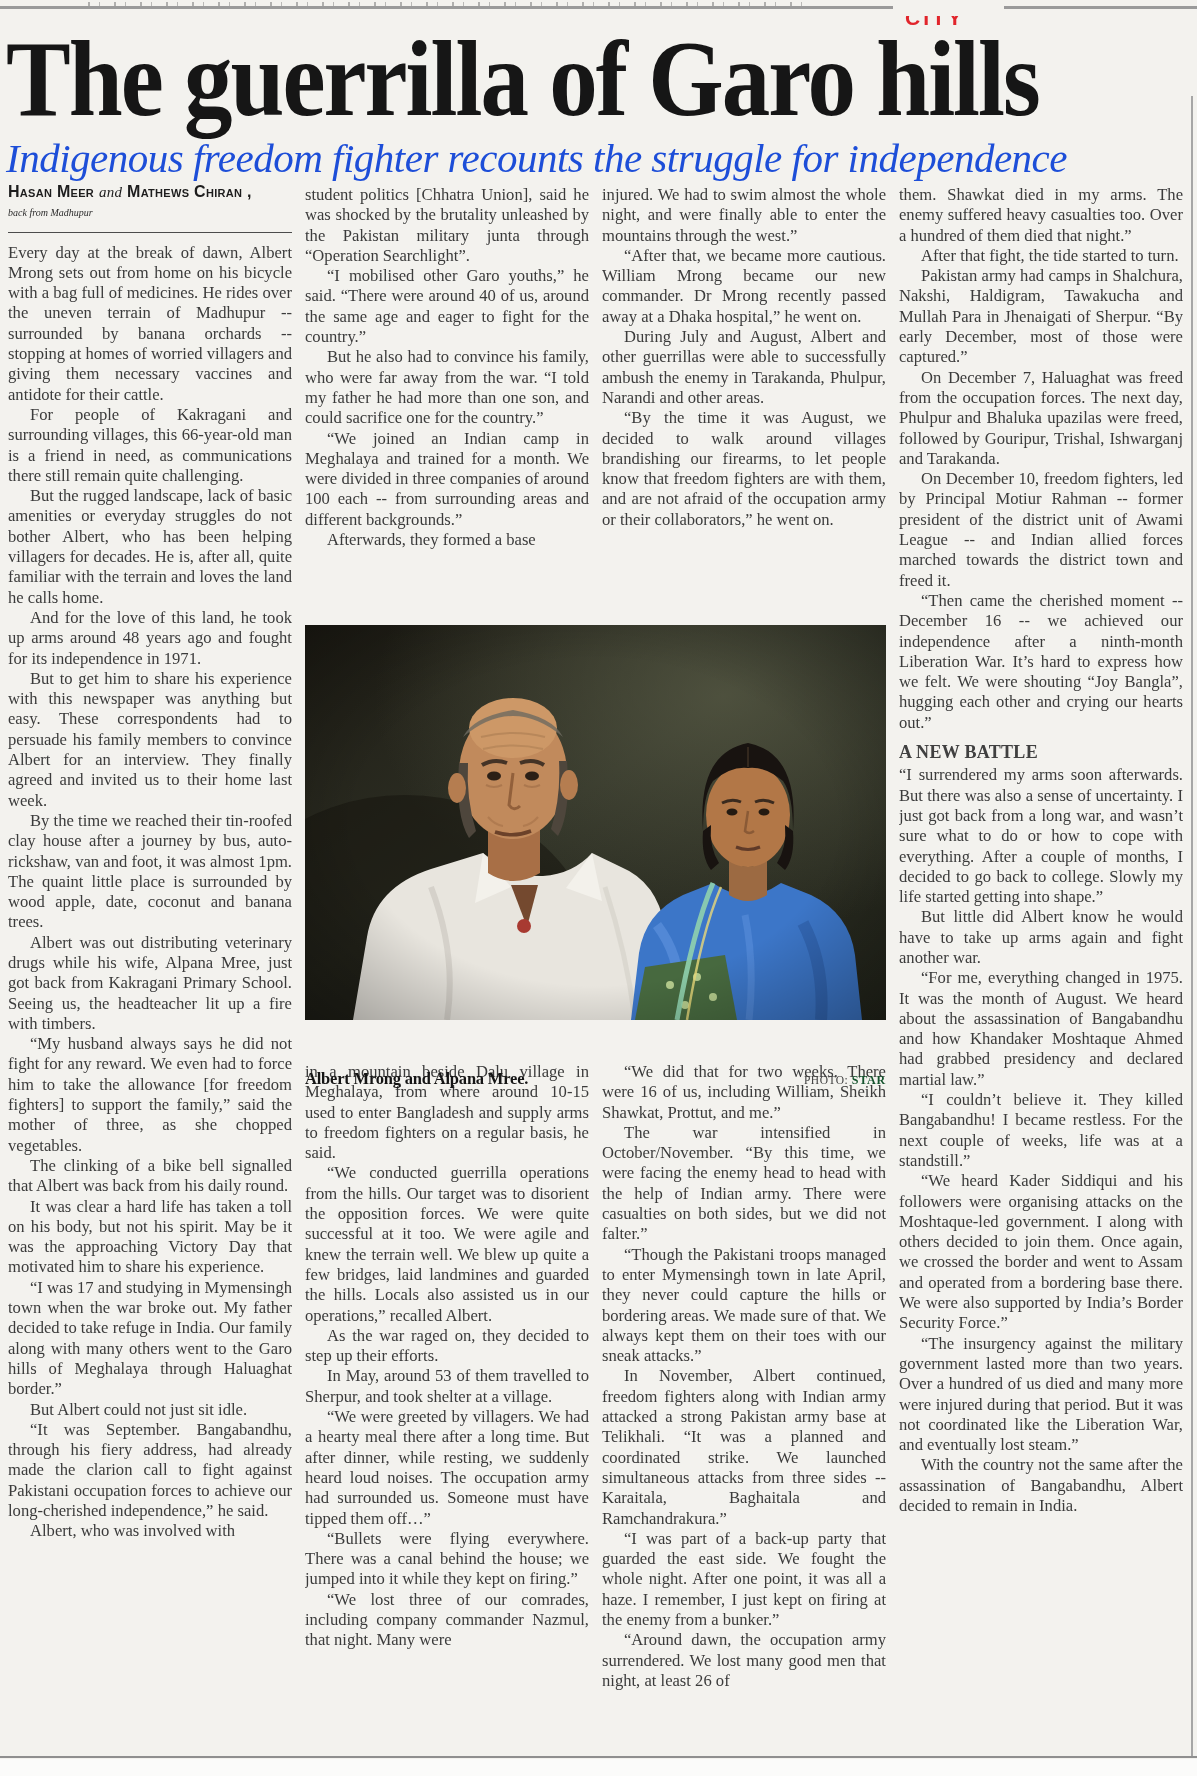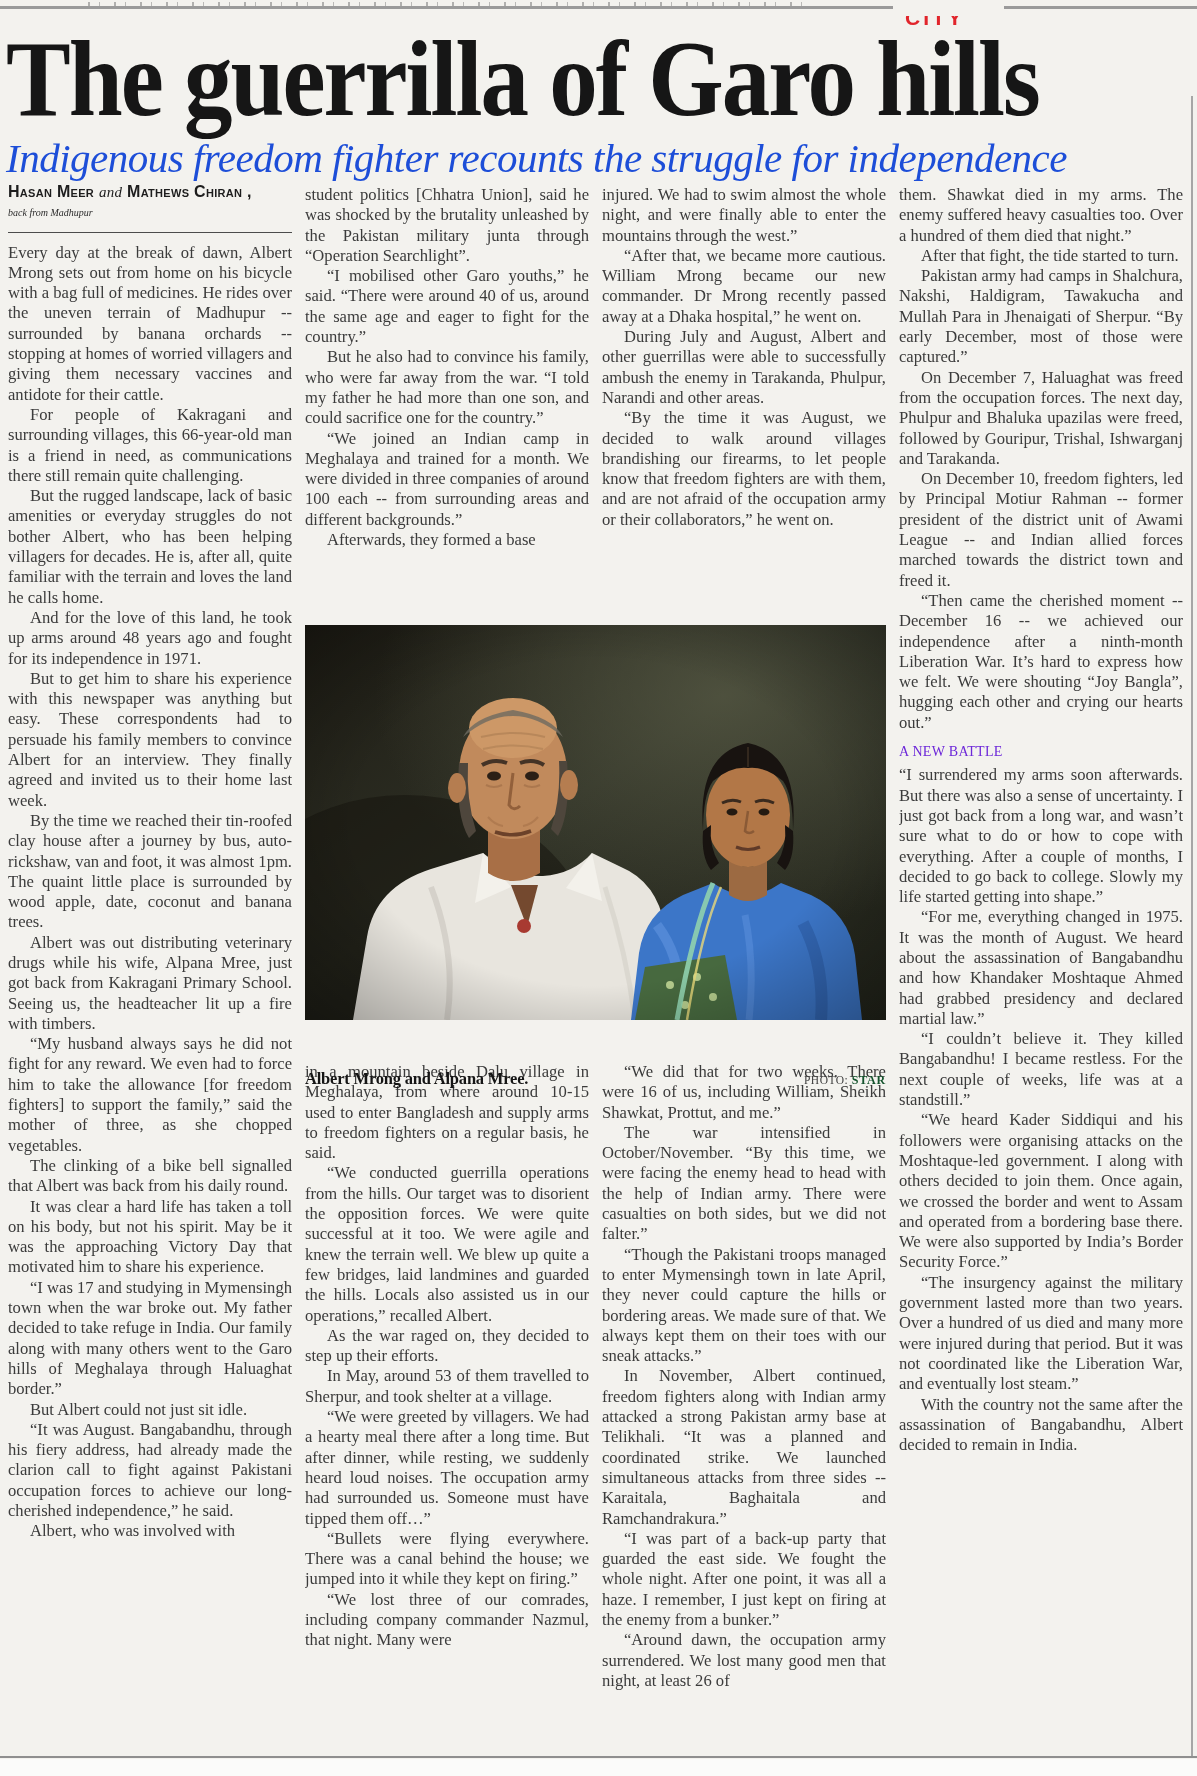--- a/index.html
+++ b/index.html
@@ -45,21 +45,21 @@
   }
   .col-section p { margin:0; text-indent:22px; }
   .flush-first p:first-child { text-indent:0; }
   .col1 { left:8px;   top:182px; height:1573px; }
   .c2t  { left:305px; top:185px; height:430px; }
   .c2b  { left:305px; top:1062px; height:690px; }
   .c3t  { left:602px; top:185px; height:430px; }
   .c3b  { left:602px; top:1062px; height:690px; }
   .col4 { left:899px; top:185px; height:1540px; }
   .inline-subhead {
-    margin:9px 0 3px; font-size:14px; font-weight:normal; color:#6d28d9;
+    margin:9px 0 3px; font-size:18px; font-weight:bold; color:#404040;
     letter-spacing:.3px; text-align:left;
   }
   .see-page {
     position:absolute; left:899px; top:1821px; width:284px; text-align:right;
     font-weight:bold; font-size:14.5px; color:#222; letter-spacing:.3px;
   }
   
   .photo-box { position:absolute; left:305px; top:625px; width:581px; height:395px; background:#25271e; }
   .photo-box svg { display:block; }
   .caption-row {
@@ -107,21 +107,21 @@
         <p>But the rugged landscape, lack of basic amenities or everyday struggles do not bother Albert, who has been helping villagers for decades. He is, after all, quite familiar with the terrain and loves the land he calls home.</p>
         <p>And for the love of this land, he took up arms around 48 years ago and fought for its independence in 1971.</p>
         <p>But to get him to share his experience with this newspaper was anything but easy. These correspondents had to persuade his family members to convince Albert for an interview. They finally agreed and invited us to their home last week.</p>
         <p>By the time we reached their tin-roofed clay house after a journey by bus, auto-rickshaw, van and foot, it was almost 1pm. The quaint little place is surrounded by wood apple, date, coconut and banana trees.</p>
         <p>Albert was out distributing veterinary drugs while his wife, Alpana Mree, just got back from Kakragani Primary School. Seeing us, the headteacher lit up a fire with timbers.</p>
         <p>“My husband always says he did not fight for any reward. We even had to force him to take the allowance [for freedom fighters] to support the family,” said the mother of three, as she chopped vegetables.</p>
         <p>The clinking of a bike bell signalled that Albert was back from his daily round.</p>
         <p>It was clear a hard life has taken a toll on his body, but not his spirit. May be it was the approaching Victory Day that motivated him to share his experience.</p>
         <p>“I was 17 and studying in Mymensingh town when the war broke out. My father decided to take refuge in India. Our family along with many others went to the Garo hills of Meghalaya through Haluaghat border.”</p>
         <p>But Albert could not just sit idle.</p>
-        <p>“It was August. Bangabandhu, through his fiery address, had already made the clarion call to fight against Pakistani occupation forces to achieve our long-cherished independence,” he said.</p>
+        <p>“It was September. Bangabandhu, through his fiery address, had already made the clarion call to fight against Pakistani occupation forces to achieve our long-cherished independence,” he said.</p>
         <p>Albert, who was involved with</p>
       </div>
   </div>
 
   <div class="col-section c2t flush-first">
       <p>student politics [Chhatra Union], said he was shocked by the brutality unleashed by the Pakistan military junta through “Operation Searchlight”.</p>
       <p>“I mobilised other Garo youths,” he said. “There were around 40 of us, around the same age and eager to fight for the country.”</p>
       <p>But he also had to convince his family, who were far away from the war. “I told my father he had more than one son, and could sacrifice one for the country.”</p>
       <p>“We joined an Indian camp in Meghalaya and trained for a month. We were divided in three companies of around 100 each -- from surrounding areas and different backgrounds.”</p>
       <p>Afterwards, they formed a base</p>
@@ -156,20 +156,21 @@
         <p>them. Shawkat died in my arms. The enemy suffered heavy casualties too. Over a hundred of them died that night.”</p>
         <p>After that fight, the tide started to turn.</p>
         <p>Pakistan army had camps in Shalchura, Nakshi, Haldigram, Tawakucha and Mullah Para in Jhenaigati of Sherpur. “By early December, most of those were captured.”</p>
         <p>On December 7, Haluaghat was freed from the occupation forces. The next day, Phulpur and Bhaluka upazilas were freed, followed by Gouripur, Trishal, Ishwarganj and Tarakanda.</p>
         <p>On December 10, freedom fighters, led by Principal Motiur Rahman -- former president of the district unit of Awami League -- and Indian allied forces marched towards the district town and freed it.</p>
         <p>“Then came the cherished moment -- December 16 -- we achieved our independence after a ninth-month Liberation War. It’s hard to express how we felt. We were shouting “Joy Bangla”, hugging each other and crying our hearts out.”</p>
       </div>
     <h3 class="inline-subhead">A NEW BATTLE</h3>
     <div class="flush-first">
         <p>“I surrendered my arms soon afterwards. But there was also a sense of uncertainty. I just got back from a long war, and wasn’t sure what to do or how to cope with everything. After a couple of months, I decided to go back to college. Slowly my life started getting into shape.”</p>
+        <p>But little did Albert know he would have to take up arms again and fight another war.</p>
         <p>“For me, everything changed in 1975. It was the month of August. We heard about the assassination of Bangabandhu and how Khandaker Moshtaque Ahmed had grabbed presidency and declared martial law.”</p>
         <p>“I couldn’t believe it. They killed Bangabandhu! I became restless. For the next couple of weeks, life was at a standstill.”</p>
         <p>“We heard Kader Siddiqui and his followers were organising attacks on the Moshtaque-led government. I along with others decided to join them. Once again, we crossed the border and went to Assam and operated from a bordering base there. We were also supported by India’s Border Security Force.”</p>
         <p>“The insurgency against the military government lasted more than two years. Over a hundred of us died and many more were injured during that period. But it was not coordinated like the Liberation War, and eventually lost steam.”</p>
         <p>With the country not the same after the assassination of Bangabandhu, Albert decided to remain in India.</p>
       </div>
   </div>
 
   <div class="see-page">SEE PAGE 4 COL 1</div>
 

